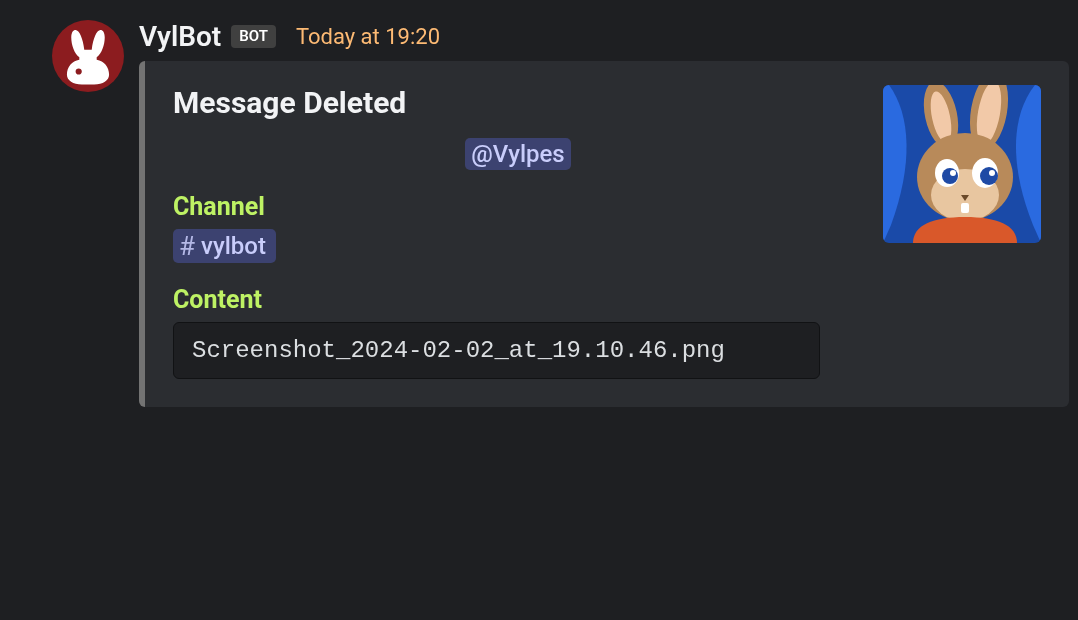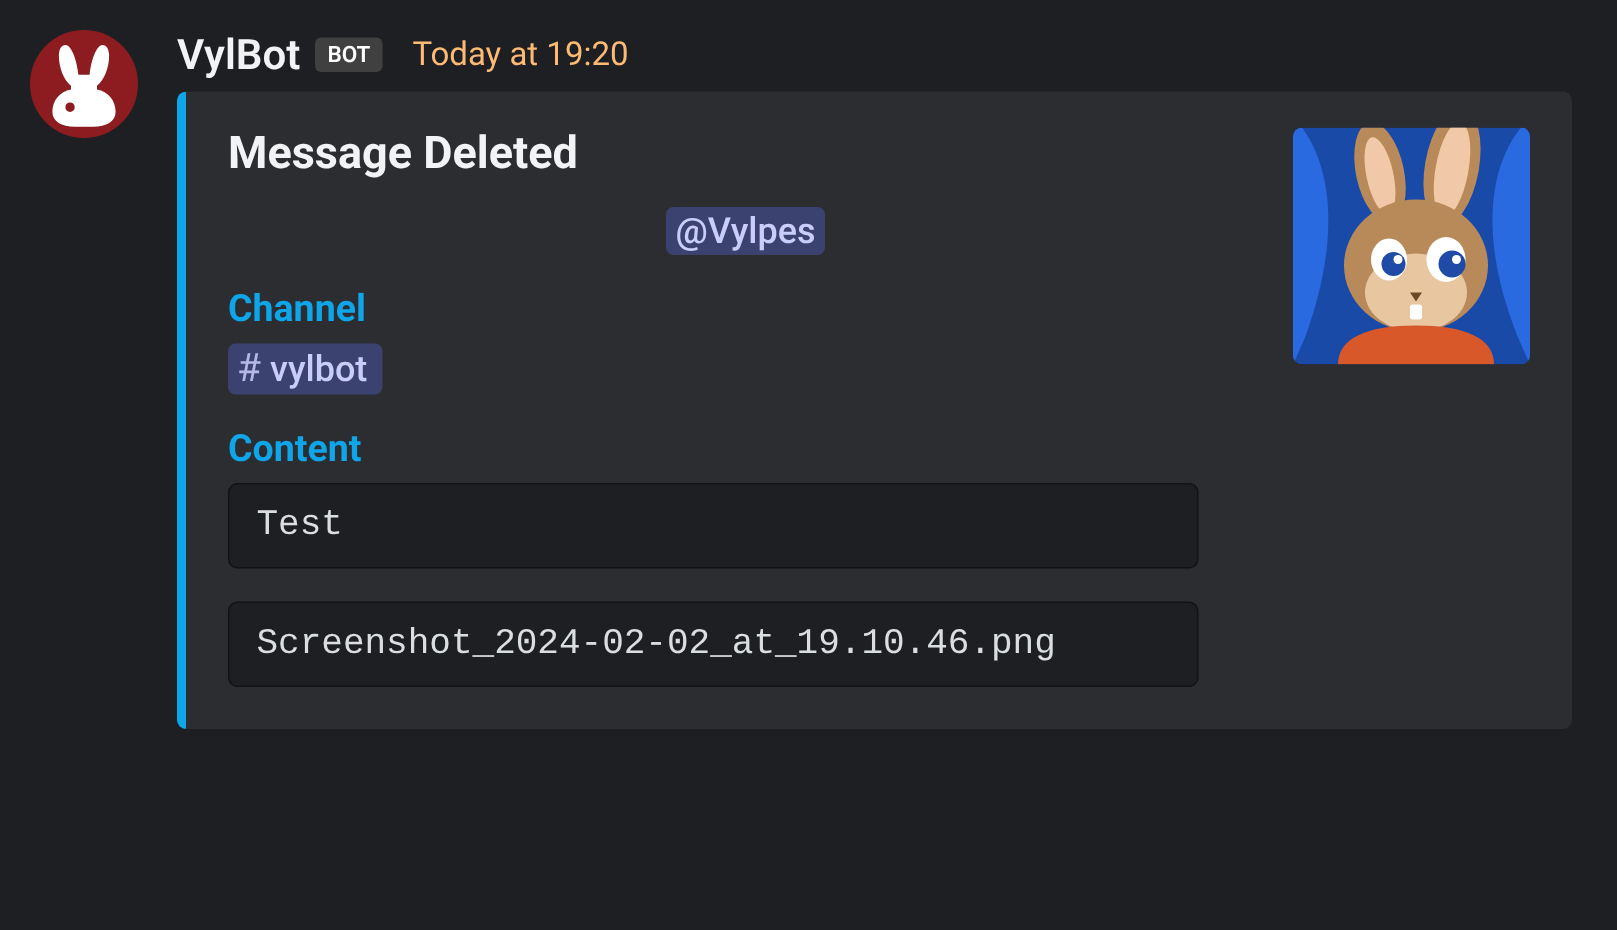--- a/index.html
+++ b/index.html
@@ -7,21 +7,22 @@
       background: #1e1f22;
       font-family: -apple-system, BlinkMacSystemFont, "Segoe UI", Roboto, Helvetica, Arial, sans-serif;
       color: #dbdee1;
       width: 1078px;
       height: 620px;
       overflow: hidden;
     }
     .message {
       display: flex;
       padding: 20px 16px 16px 20px;
-      gap: 26px;
+      gap: 15px;
+      margin-left: 32px;
     }
     .avatar {
       width: 72px;
       height: 72px;
       border-radius: 50%;
       background: #8c1c1f;
       display: flex;
       align-items: center;
       justify-content: center;
       flex-shrink: 0;
@@ -51,21 +52,21 @@
       line-height: 1.3;
     }
     .timestamp {
       color: #fdba74;
       font-size: 22px;
       font-weight: 400;
       margin-left: 10px;
     }
     .embed {
       background: #2b2d31;
-      border-left: 6px solid #0ea5e9;
+      border-left: 6px solid #737373;
       border-radius: 6px;
       padding: 24px 28px 28px 28px;
       display: flex;
       gap: 20px;
       width: 930px;
     }
     .embed-main {
       flex: 1;
       min-width: 0;
     }
@@ -94,21 +95,21 @@
       background: #202225;
       color: #dbdee1;
       padding: 3px 10px;
       border-radius: 5px;
       font-family: "SFMono-Regular", Consolas, "Liberation Mono", Menlo, monospace;
       font-size: 23px;
     }
     .field-label {
       font-size: 25px;
       font-weight: 700;
-      color: #0ea5e9;
+      color: #bef264;
       margin-bottom: 8px;
     }
     .channel-pill {
       display: inline-flex;
       align-items: center;
       gap: 6px;
       background: #3c4270;
       color: #c9cdfb;
       padding: 2px 10px 2px 6px;
       border-radius: 5px;
@@ -173,21 +174,20 @@
 
         <div class="field-label">Channel</div>
         <div>
           <span class="channel-pill">
             <span class="hash">#</span>
             <span>vylbot</span>
           </span>
         </div>
 
         <div class="field-label">Content</div>
-        <div class="code-block">Test</div>
 
         <div class="code-block last">Screenshot_2024-02-02_at_19.10.46.png</div>
 
       </div>
 
       <div class="embed-thumb">
         <svg viewBox="0 0 158 158" width="158" height="158">
           <rect width="158" height="158" fill="#1a4aa8"></rect>
           <path d="M6 0 C28 30 30 80 8 140 L0 158 L0 0 Z" fill="#2a6ae0"></path>
           <path d="M152 0 C128 30 126 80 150 140 L158 158 L158 0 Z" fill="#2a6ae0"></path>

